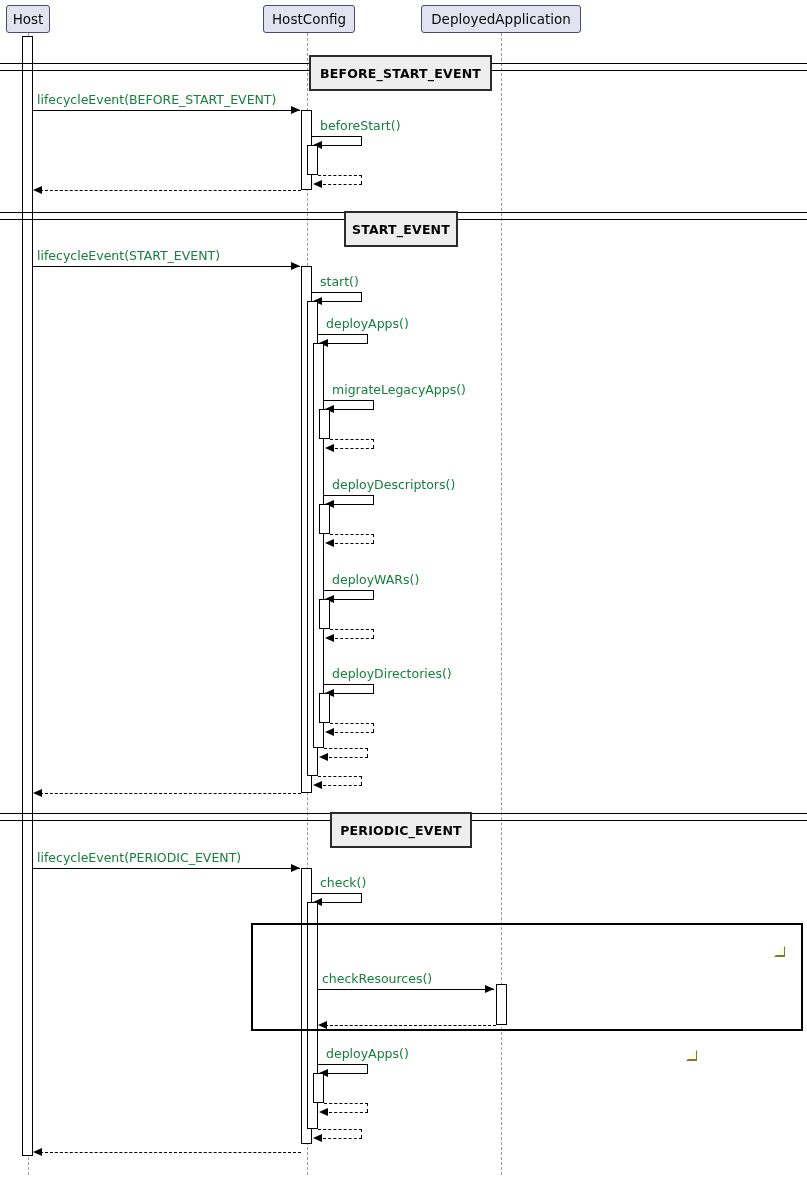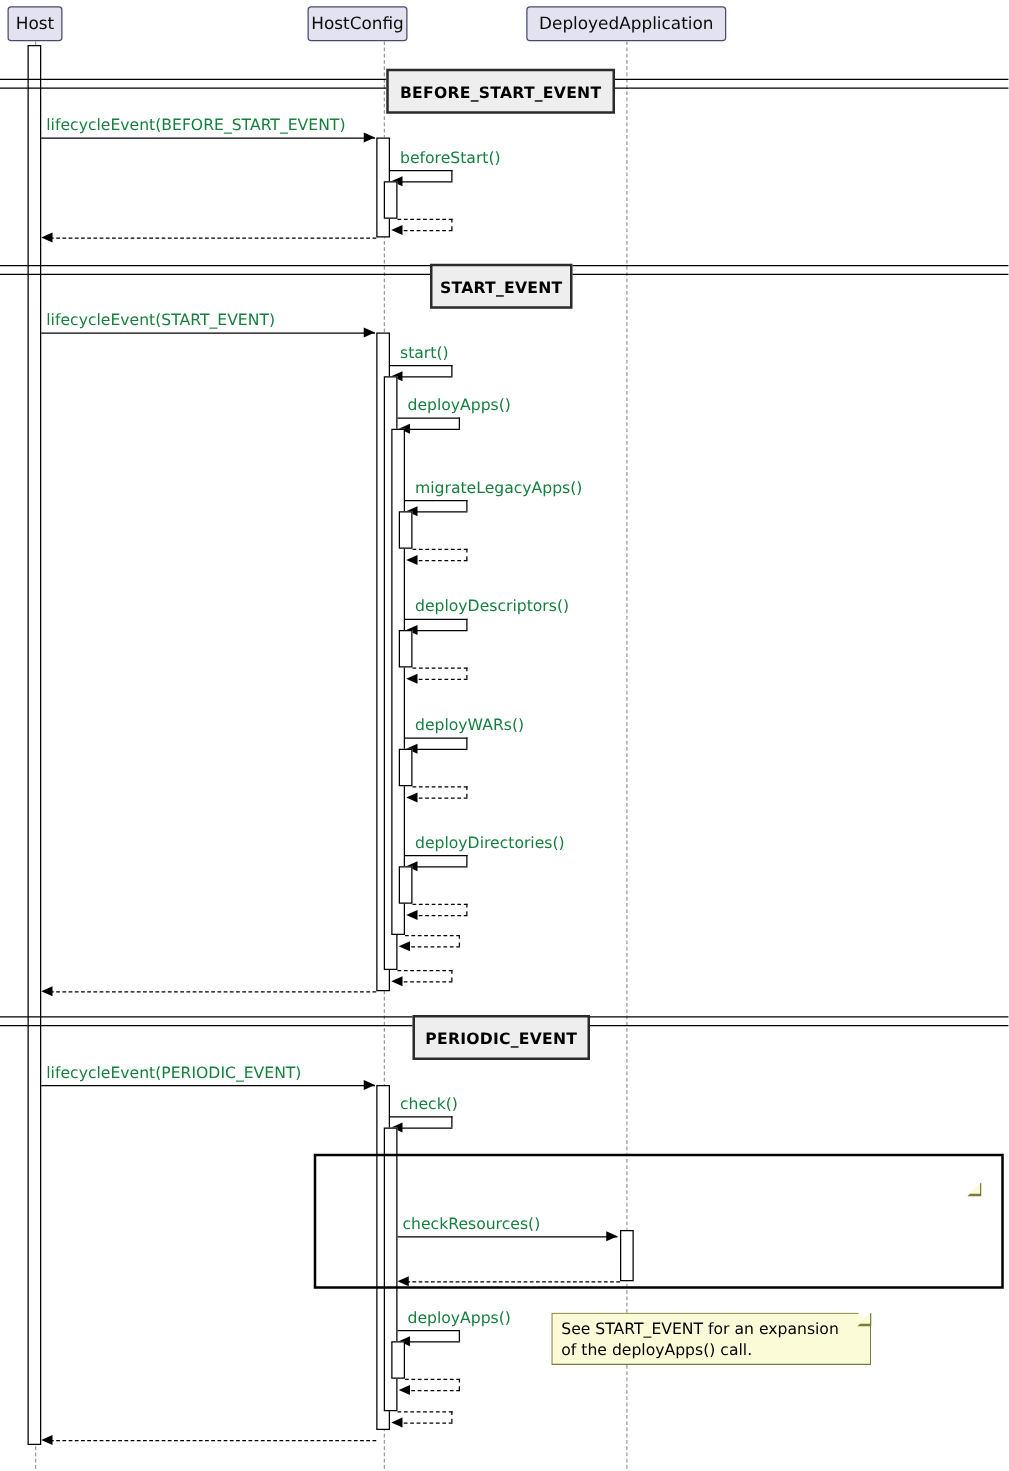--- a/index.html
+++ b/index.html
@@ -62,21 +62,21 @@
     border-left:9px solid transparent;border-bottom:9px solid #FBFBD8;}
 </style>
 </head>
 <body>
 
 <div id="diagram">
 
   <div class="participant" style="left:6px;top:5px;width:44px;">
     <span>Host</span>
   </div>
-  <div class="participant" style="left:246px;top:5px;width:80px;">
+  <div class="participant" style="left:263px;top:5px;width:92px;">
     <span>HostConfig</span>
   </div>
   <div class="participant" style="left:421px;top:5px;width:160px;">
     <span>DeployedApplication</span>
   </div>
 
   <div class="lifeline" style="left:28px;top:33px;height:1142px;"></div>
   <div class="lifeline" style="left:307px;top:33px;height:1142px;"></div>
   <div class="lifeline" style="left:501px;top:33px;height:1142px;"></div>
 
@@ -227,22 +227,20 @@
   <div class="note-fold" style="left:774px;top:946px;"></div>
   <div class="note-fold-in" style="left:775px;top:946px;"></div>
 
   <div class="mlabel" style="left:326px;top:1046px;">deployApps()</div>
   <div class="msg" style="left:318px;top:1064px;width:50px;"></div>
   <div class="vseg" style="left:367px;top:1064px;height:9px;"></div>
   <div class="msg" style="left:323px;top:1073px;width:45px;"></div>
   <div class="arrow-l" style="left:319px;top:1068.5px;"></div>
   <div class="act" style="left:313px;top:1073px;width:11px;height:30px;"></div>
 
-  <div class="note" style="left:441px;top:1050px;width:256px;height:42px;">See START_EVENT for an expansion
-of the deployApps() call.</div>
   <div class="note-fold" style="left:686px;top:1050px;"></div>
   <div class="note-fold-in" style="left:687px;top:1050px;"></div>
 
   <div class="msg ret" style="left:324px;top:1103px;width:44px;"></div>
   <div class="vseg ret" style="left:367px;top:1103px;height:9px;"></div>
   <div class="msg ret" style="left:329px;top:1112px;width:39px;"></div>
   <div class="arrow-l" style="left:319px;top:1107.5px;"></div>
 
   <div class="msg ret" style="left:318px;top:1129px;width:44px;"></div>
   <div class="vseg ret" style="left:361px;top:1129px;height:9px;"></div>

